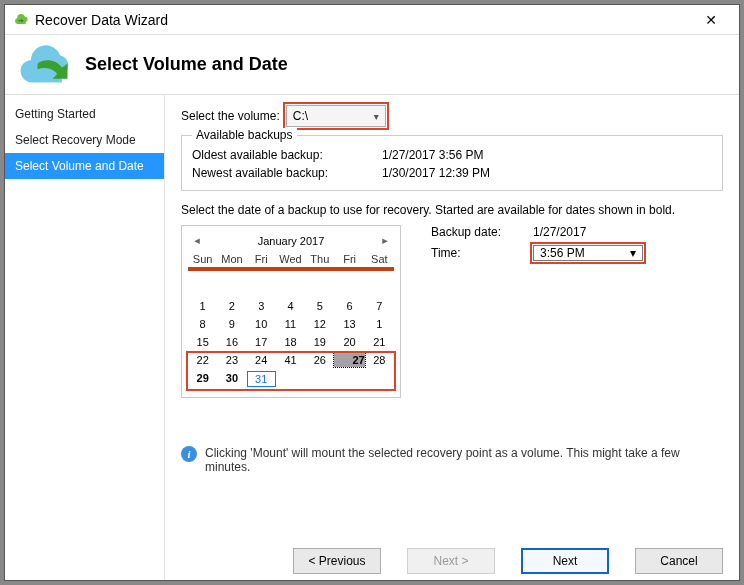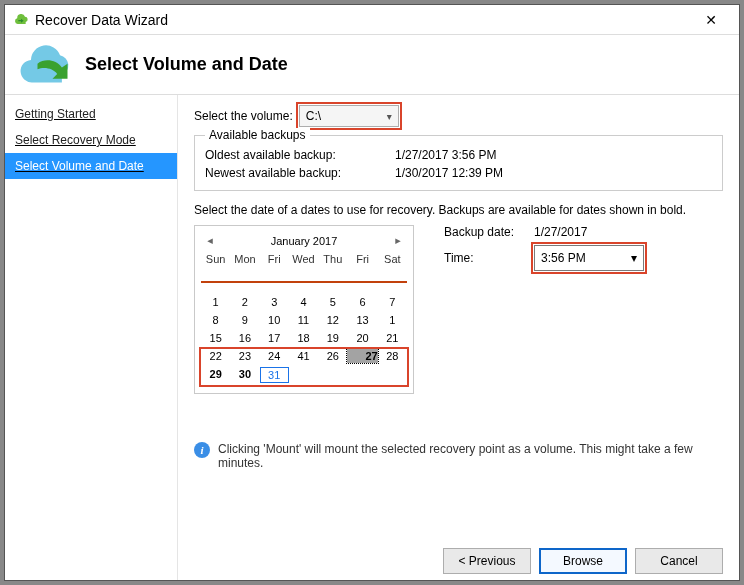--- a/index.html
+++ b/index.html
@@ -41,25 +41,24 @@
     border-bottom: 1px solid #ddd;
   }
   .header-band .cloud-ico { width: 60px; height: 44px; margin-right: 10px; }
   .header-title { font-size: 18px; font-weight: bold; }
   .body {
     flex: 1;
     display: flex;
     min-height: 0;
   }
   .sidebar {
-    width: 173px;
+    width: 160px;
     border-right: 1px solid #e5e5e5;
     padding-top: 6px;
     background:#fff;
-    text-decoration:underline;
   }
   .step {
     padding: 6px 10px;
     font-size: 12px;
     color: #222;
     cursor: pointer;
   }
   .step.active {
     background: #2596ff;
     color: #fff;
@@ -96,49 +95,49 @@
     border:1px solid #c9c9c9;
     width: 220px;
     padding: 6px 6px 10px 6px;
     font-size:11px;
     position:relative;
   }
   .cal-head { display:flex; align-items:center; justify-content:space-between; padding:2px 2px 6px 2px;}
   .cal-nav { width:14px; text-align:center; color:#666; cursor:pointer;}
   .cal-month { font-weight:normal; }
   .cal-grid { display:grid; grid-template-columns: repeat(7, 1fr); text-align:center; row-gap:4px;}
-  .cal-dow { color:#333; font-weight:normal; padding-bottom:16px; border-bottom:2px solid #c2410c; margin-bottom:2px;}
+  .cal-dow { color:#333; font-weight:normal; padding-bottom:2px; border-bottom:4px solid #c2410c; margin-bottom:18px;}
   .cal-cell { padding:1px 0; position:relative;}
   .cal-cell.bold { font-weight:bold; }
   .cal-cell.selected { outline:1px dotted #000; background:#a3a3a3; font-weight:bold;padding-left:18px;}
   .cal-cell.today { border:1px solid #1a73e8; color:#1a73e8; }
   .cal-hl-bottom {
     position:absolute;
     left:4px; right:4px; height:40px;
     border:2px solid #d9442b;
     pointer-events:none;
   }
-  .side-params .kv { margin-bottom:6px; }
+  .side-params .kv { margin-bottom:6px;gap:12px; }
   .time-select {
     display:inline-flex; align-items:center; justify-content:space-between;
-    border:1px solid #7a7a7a; height:26px; width:110px; padding:0 6px; background:#fff;
+    border:1px solid #7a7a7a; height:16px; width:110px; padding:0 6px; background:#fff;
   }
   .info-row {
     margin-top: 48px;
     display:flex; gap:8px; align-items:flex-start;
     color:#333;
   }
   .info-ico {
     width:16px; height:16px; border-radius:50%; background:#3a8ee6; color:#fff;
     font-weight:bold; font-size:11px; display:flex; align-items:center; justify-content:center;
     font-style: italic; font-family: Georgia, serif;
   }
   .button-bar {
     margin-top:auto;
-    display:flex; justify-content:flex-end; gap:8px;
+    display:flex; justify-content:flex-end; gap:26px;
     padding-top: 18px;
   }
   .btn {
     min-width: 88px; height:26px;
     border:1px solid #adadad; background:#e9e9e9;
     display:flex; align-items:center; justify-content:center;
     font-size:12px; cursor:pointer;
   }
   .btn.primary { border:2px solid #0e66c9; background:#f4f9ff;}
   .btn.disabled { color:#9a9a9a; background:#f0f0f0; border-color:#d0d0d0; cursor:default;}
@@ -193,21 +192,21 @@
             <span class="k">Oldest available backup:</span>
             <span class="v">1/27/2017 3:56 PM</span>
           </div>
           <div class="kv" style="margin-top:4px">
             <span class="k">Newest available backup:</span>
             <span class="v">1/30/2017 12:39 PM</span>
           </div>
         </div>
       </div>
 
-      <div class="desc">Select the date of a dates to use for recovery. Backups are available for dates shown in bold.</div>
+      <div class="desc">Select the date of a backup to use for recovery. Started are available for dates shown in bold.</div>
 
       <div class="cal-row">
         <div class="calendar" id="calendar">
             <div class="cal-head">
               <span class="cal-nav">◂</span>
               <span class="cal-month">January 2017</span>
               <span class="cal-nav">▸</span>
             </div>
             <div class="cal-grid">
               <div class="cal-dow">Sun</div>
@@ -278,19 +277,20 @@
         </div>
       </div>
 
       <div class="info-row">
         <span class="info-ico">i</span>
         <span style="max-width:500px">Clicking 'Mount' will mount the selected recovery point as a volume. This might take a few minutes.</span>
       </div>
 
       <div class="button-bar">
         <div class="btn">&lt;  Previous</div>
-        <div class="btn primary">Browse</div>
+        <div class="btn disabled">Next  &gt;</div>
+        <div class="btn primary">Next</div>
         <div class="btn">Cancel</div>
       </div>
 
     </div>
   </div>
 </div>
 
 </body></html>

